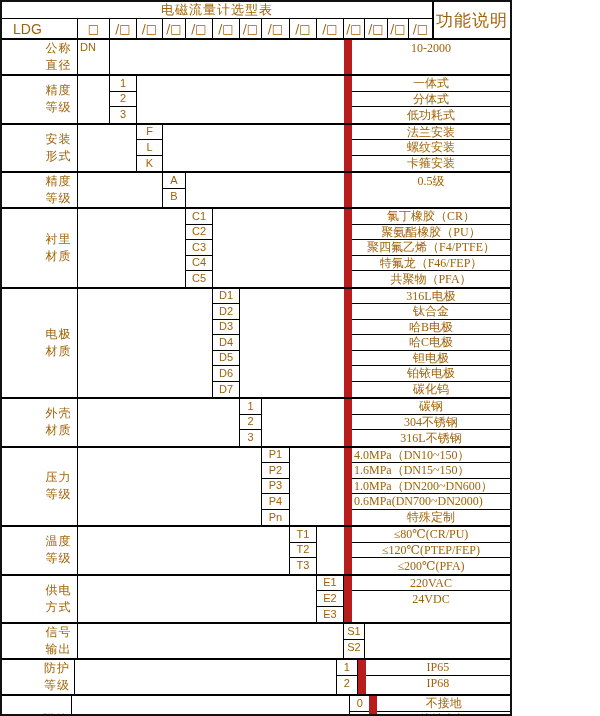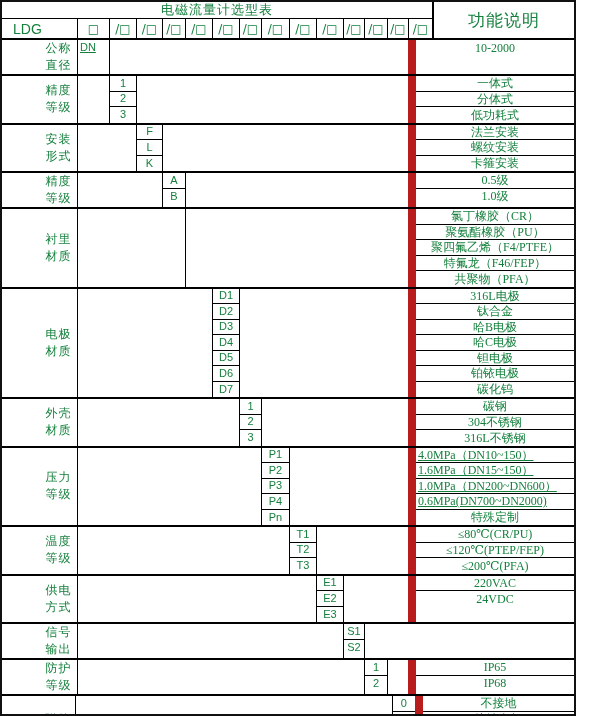--- a/index.html
+++ b/index.html
@@ -1,20 +1,20 @@
 <!DOCTYPE html>
 <html><head>
 <meta charset="utf-8">
 <style>
   * { margin:0; padding:0; box-sizing:border-box; }
   html,body { background:#ffffff; }
   .sheet {
-    width:576px; height:716px;
+    width:512px; height:716px;
     border:2px solid #111;
-    background:#fff; color:#15803d;
+    background:#fff; color:#a16207;
     font-family:"Liberation Serif","DejaVu Serif",serif;
     overflow:hidden;
     display:flex; flex-direction:column;
   }
   
   .hdr { display:flex; height:36px; flex:0 0 36px; }
   .hdr-main { width:430px; display:flex; flex-direction:column; }
   .title-cell {
     height:17px; border-bottom:1px solid #000;
     display:flex; align-items:center; justify-content:center;
@@ -53,21 +53,21 @@
   .codes.flush { border-right:none; }
   .fn { width:166px; border-left:8px solid #b91c1c; display:flex; flex-direction:column; margin-left:auto; }
   .cell {
     height:15.5px; width:100%;
     display:flex; align-items:center; justify-content:center;
     border-bottom:1px solid #000;
     font-size:12px; line-height:1; white-space:nowrap; overflow:hidden;
   }
   .codes .cell { font-size:11px; }
   .cell:last-child { border-bottom:none; }
-  .cell.al { justify-content:flex-start; padding-left:2px;text-decoration:underline; }
+  .cell.al { justify-content:flex-start; padding-left:2px; }
 </style>
 </head>
 <body>
 
 <div class="sheet">
 
   <div class="hdr">
     <div class="hdr-main">
       <div class="title-cell">电磁流量计选型表</div>
       <div class="box-row">
@@ -133,27 +133,33 @@
 
   <div class="grp">
     <div class="lbl">精度等级</div>
     <div class="lsp" style="width:85px"></div>
     <div class="codes" style="width:23px">
       <div class="cell">A</div>
       <div class="cell">B</div>
     </div>
     <div class="fn">
       <div class="cell">0.5级</div>
-      <div class="cell">1.0级</div>
     </div>
   </div>
 
   <div class="grp">
     <div class="lbl">衬里材质</div>
     <div class="lsp" style="width:108px"></div>
+    <div class="codes" style="width:27px">
+      <div class="cell">C1</div>
+      <div class="cell">C2</div>
+      <div class="cell">C3</div>
+      <div class="cell">C4</div>
+      <div class="cell">C5</div>
+    </div>
     <div class="fn">
       <div class="cell">氯丁橡胶（CR）</div>
       <div class="cell">聚氨酯橡胶（PU）</div>
       <div class="cell">聚四氟乙烯（F4/PTFE）</div>
       <div class="cell">特氟龙（F46/FEP）</div>
       <div class="cell">共聚物（PFA）</div>
     </div>
   </div>
 
   <div class="grp">

